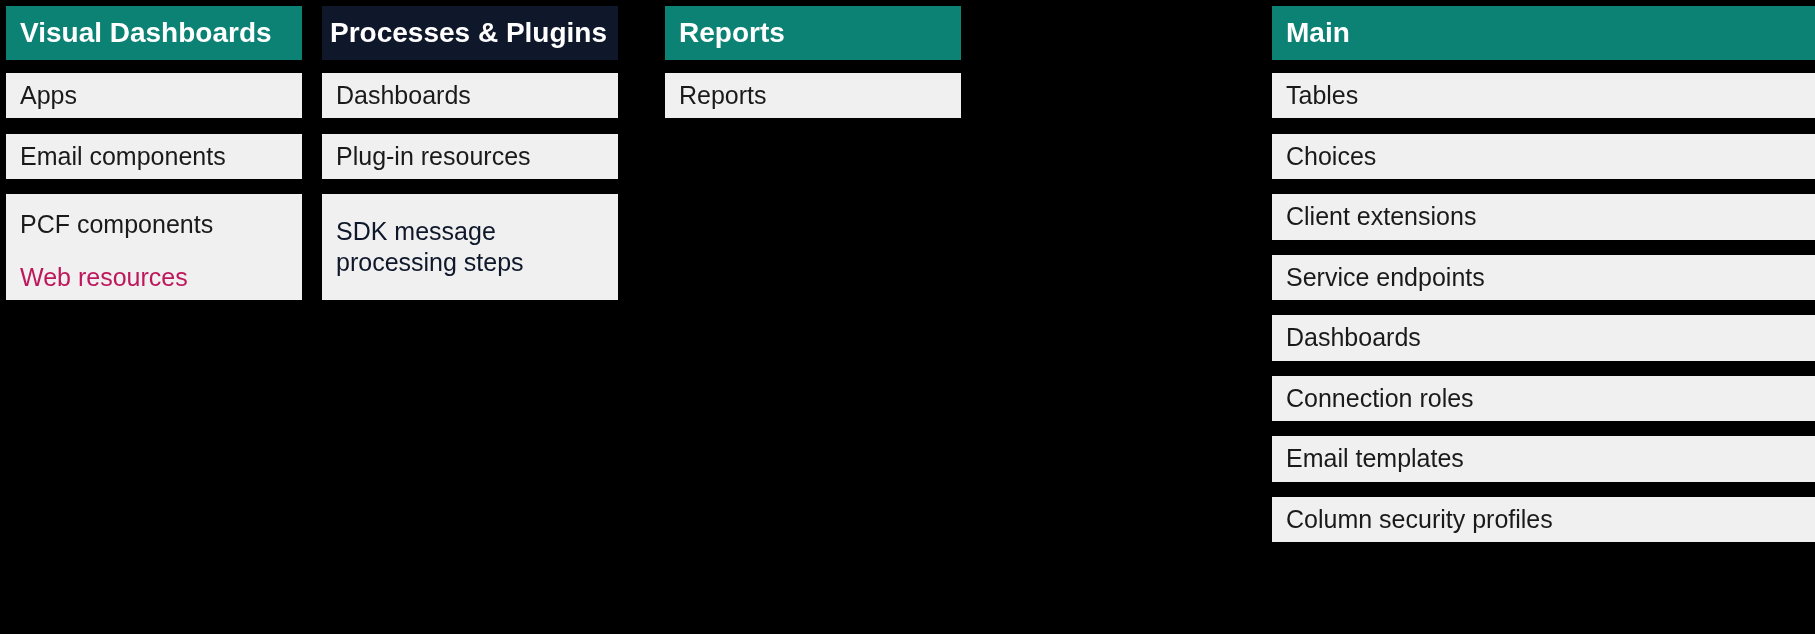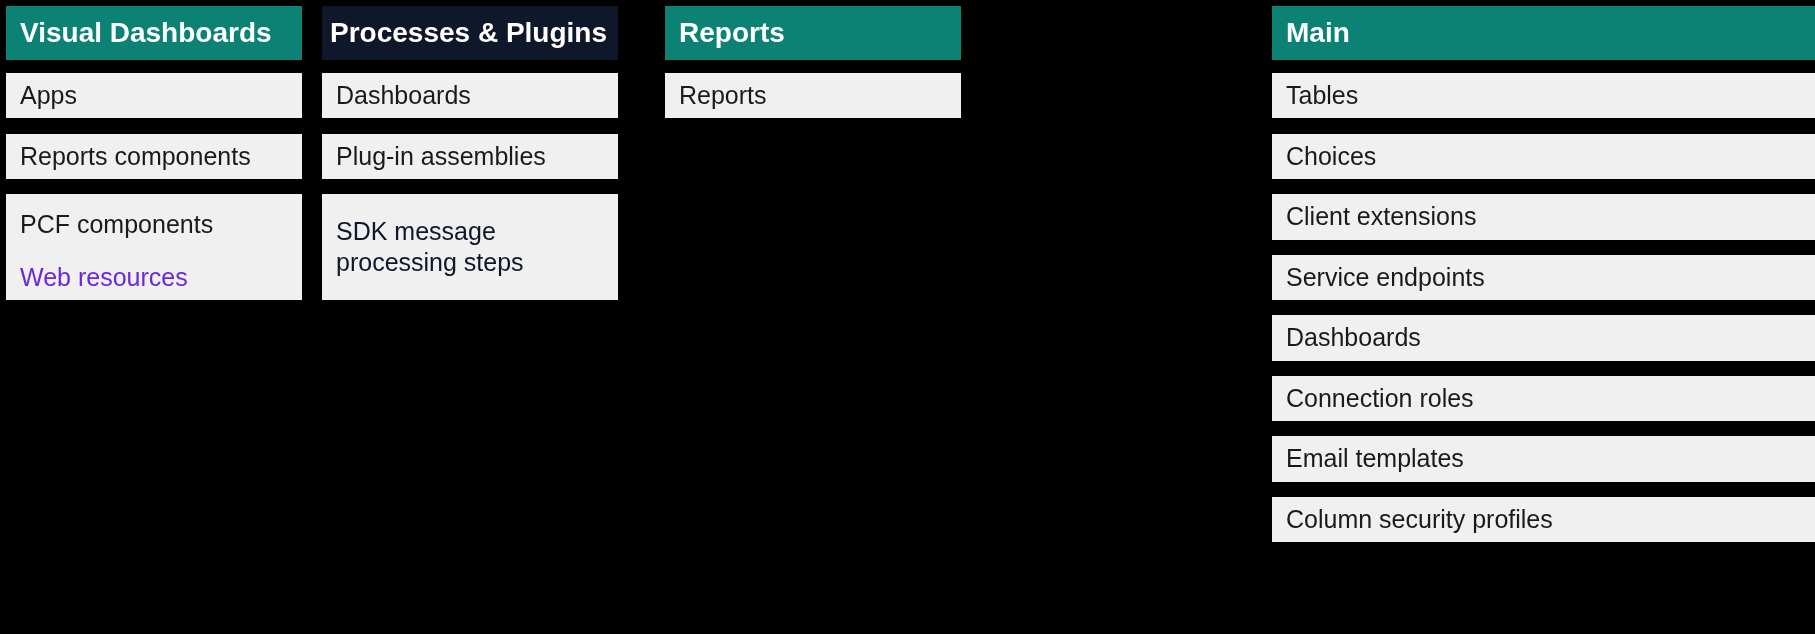--- a/index.html
+++ b/index.html
@@ -73,36 +73,36 @@
 </head>
 <body style="background: rgb(0, 0, 0);">
 
 <div id="board" style="background: rgb(0, 0, 0);">
     <div class="column" id="col-0">
       <div class="col-header" style="background: rgb(11, 130, 116); color: rgb(255, 255, 255);">Visual Dashboards</div>
       <div class="cell" style="top: 73px; height: 45px; background: rgb(240, 240, 240); color: rgb(26, 26, 26);">
         <span class="cell-inner">Apps</span>
       </div>
       <div class="cell" style="top: 134px; height: 45px; background: rgb(240, 240, 240); color: rgb(26, 26, 26);">
-        <span class="cell-inner">Reports components</span>
+        <span class="cell-inner">Email components</span>
       </div>
       <div class="cell" style="top: 194px; height: 62px; background: rgb(240, 240, 240); color: rgb(26, 26, 26);">
         <span class="cell-inner">PCF components</span>
       </div>
-      <div class="cell" style="top: 255px; height: 45px; background: rgb(240, 240, 240); color: #6d28d9;">
+      <div class="cell" style="top: 255px; height: 45px; background: rgb(240, 240, 240); color: #be185d;">
         <span class="cell-inner">Web resources</span>
       </div>
     </div>
     <div class="column" id="col-1">
       <div class="col-header" style="background: #0f172a; color: rgb(255, 255, 255); padding-left: 8px;">Processes &amp; Plugins</div>
       <div class="cell" style="top: 73px; height: 45px; background: rgb(240, 240, 240); color: rgb(26, 26, 26);">
         <span class="cell-inner">Dashboards</span>
       </div>
       <div class="cell" style="top: 134px; height: 45px; background: rgb(240, 240, 240); color: rgb(26, 26, 26);">
-        <span class="cell-inner">Plug-in assemblies</span>
+        <span class="cell-inner">Plug-in resources</span>
       </div>
       <div class="cell" style="top: 194px; height: 106px; background: rgb(240, 240, 240); color: #0f172a;">
         <span class="cell-inner">SDK message processing steps</span>
       </div>
     </div>
     <div class="column" id="col-2">
       <div class="col-header" style="background: rgb(11, 130, 116); color: rgb(255, 255, 255);">Reports</div>
       <div class="cell" style="top: 73px; height: 45px; background: rgb(240, 240, 240); color: rgb(26, 26, 26);">
         <span class="cell-inner">Reports</span>
       </div>

